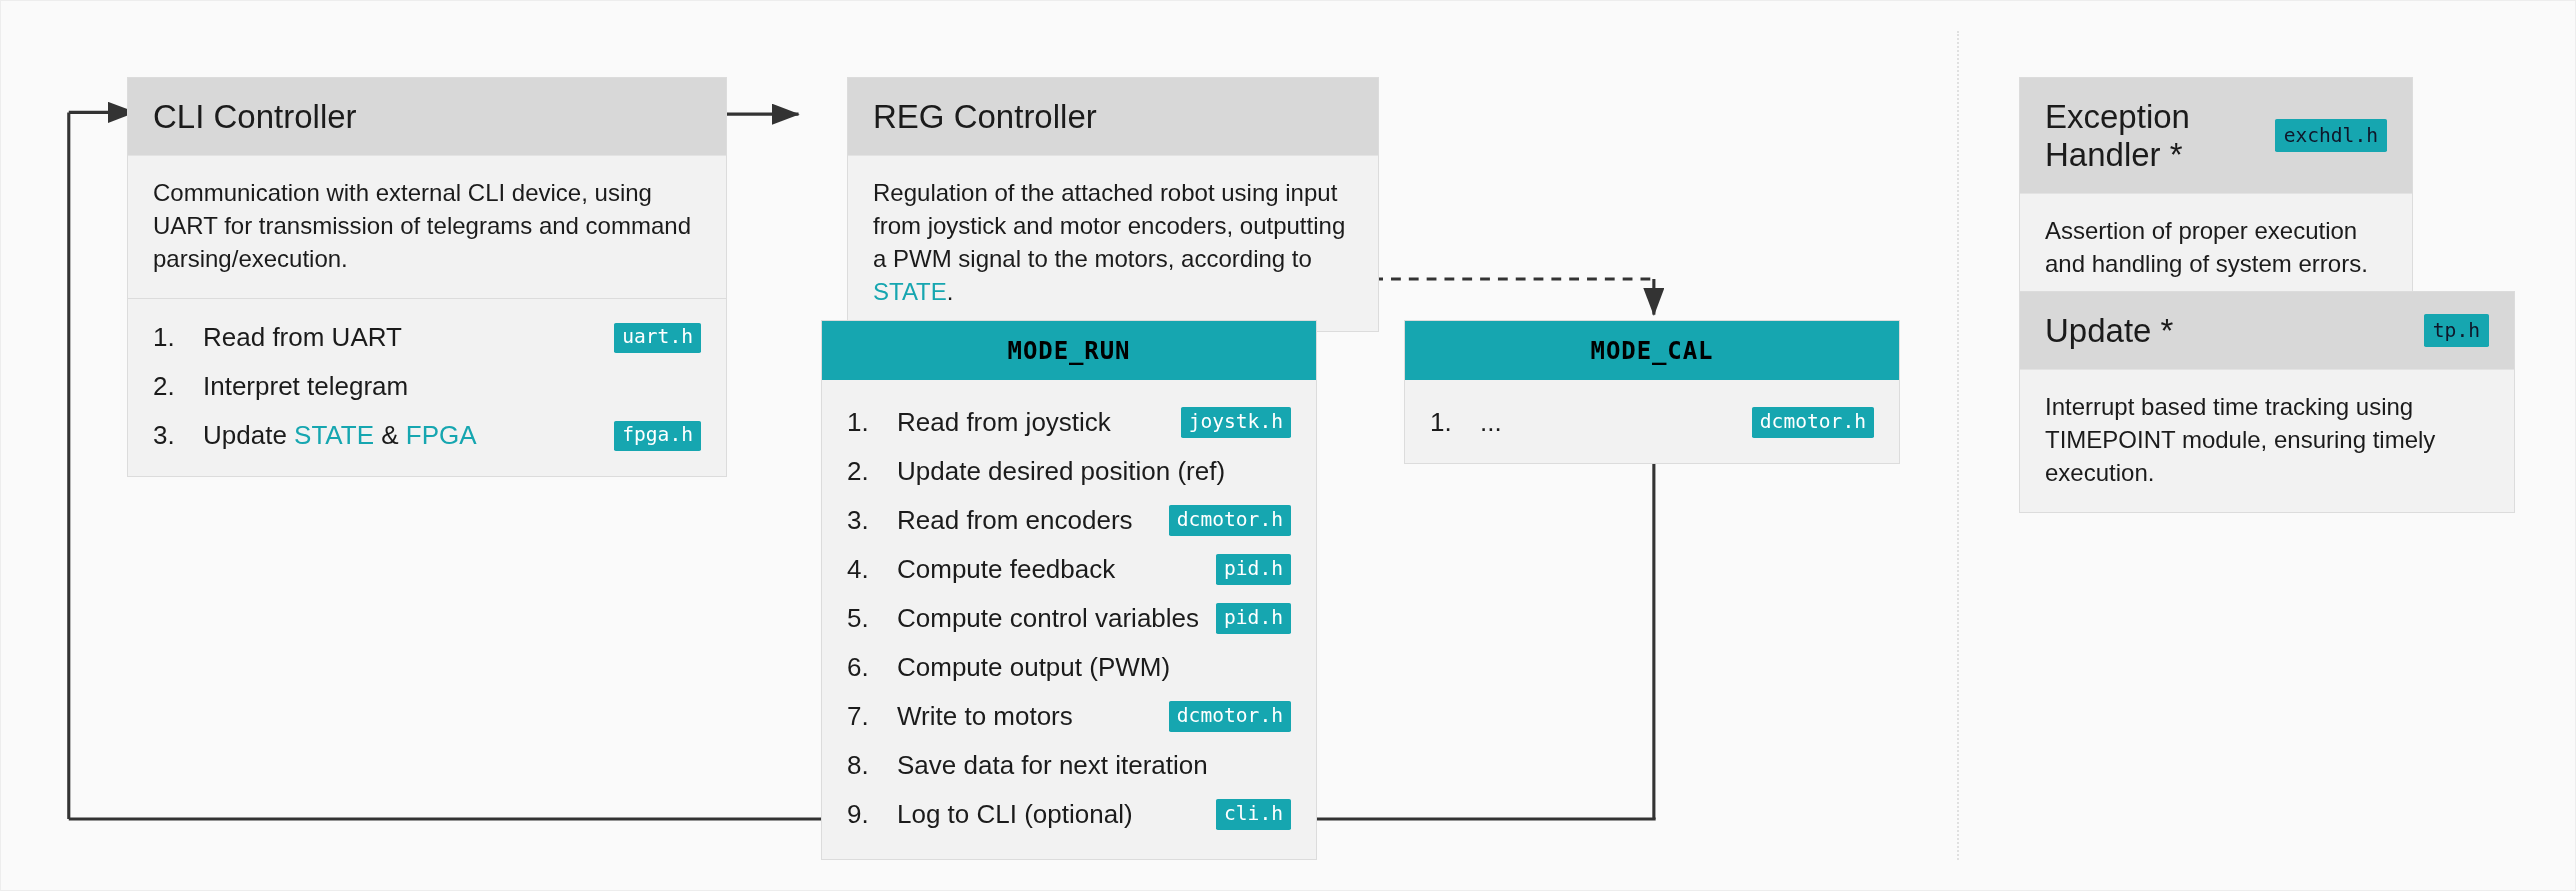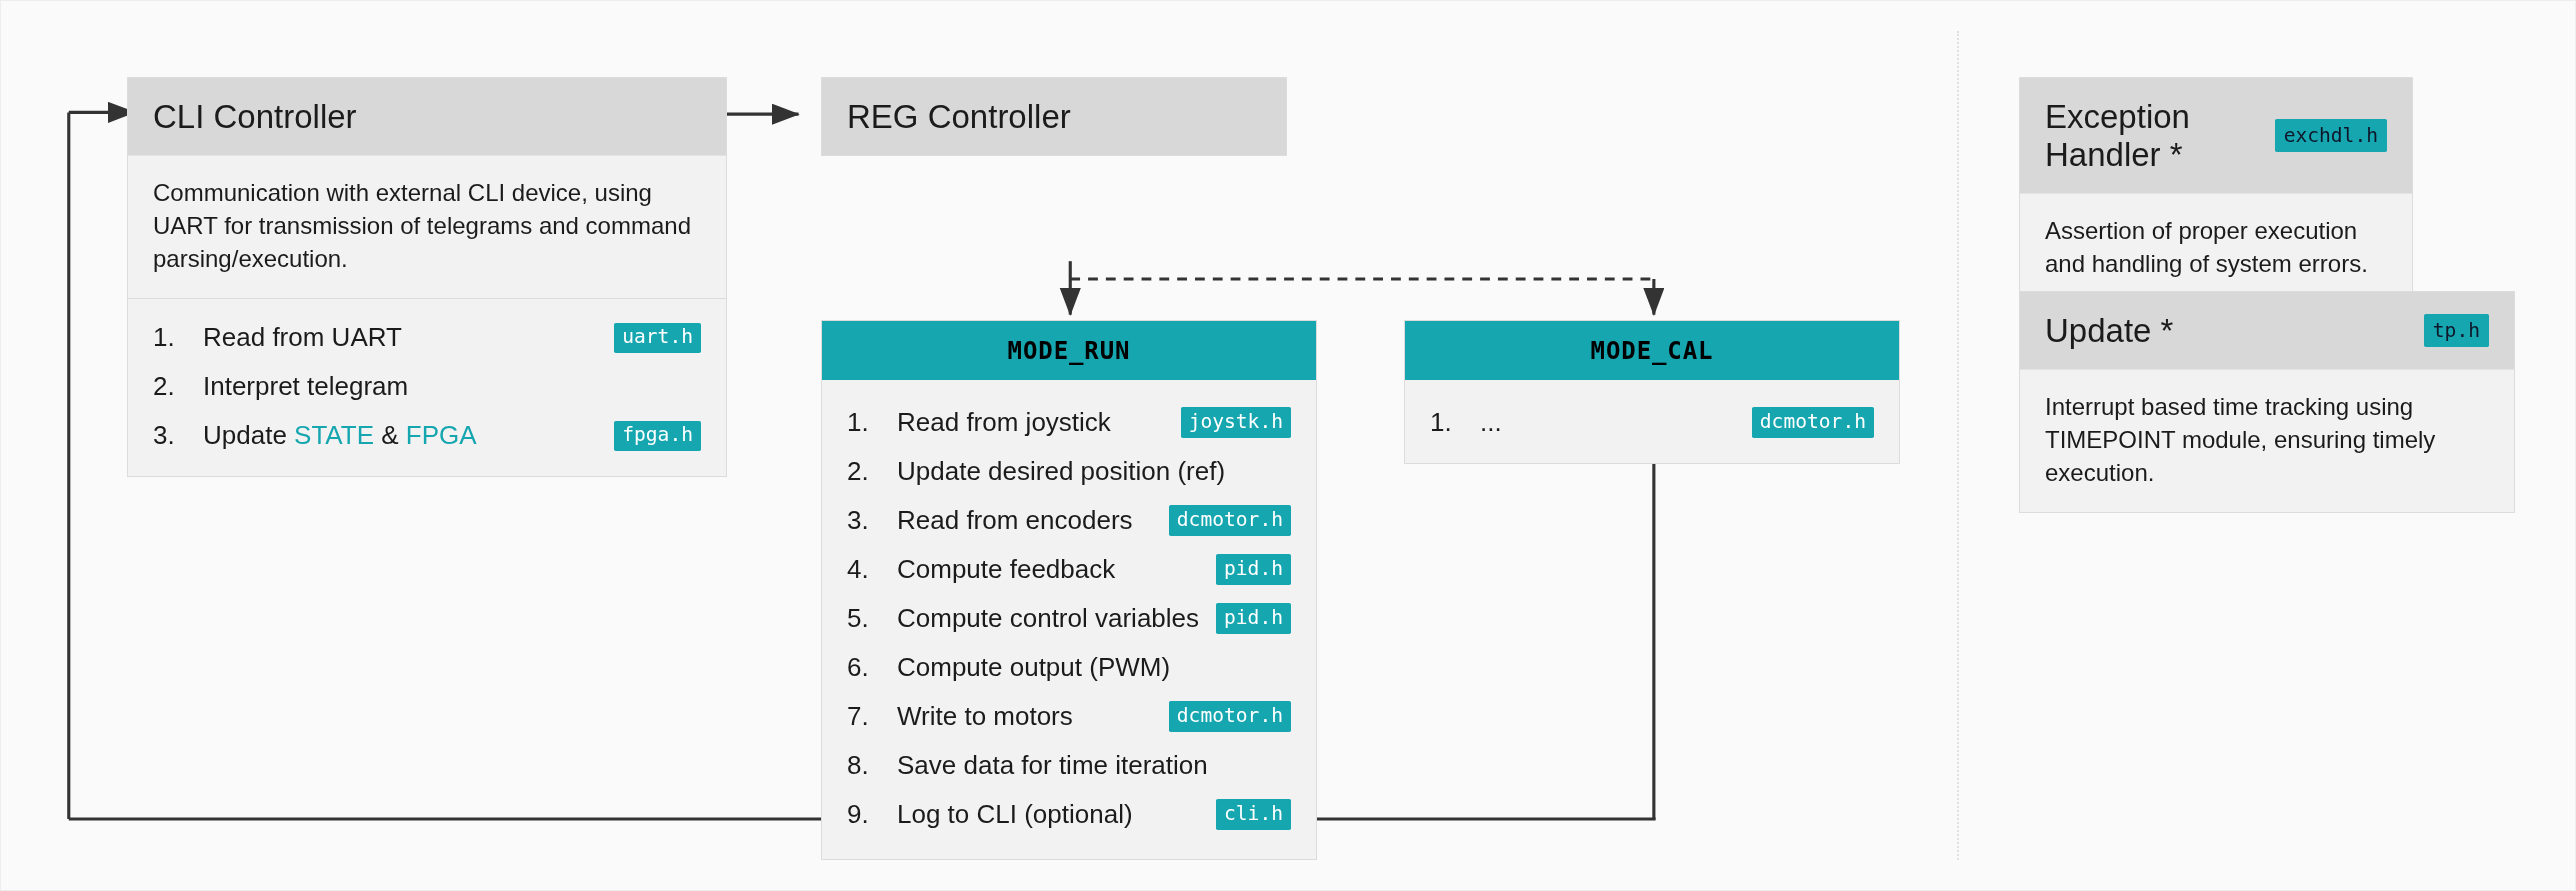--- a/index.html
+++ b/index.html
@@ -129,24 +129,25 @@
 
       <div class="step">
         <span class="step-num">3.</span>
         <span class="step-text"><span>Update </span><span class="kw">STATE</span><span> &amp; </span><span class="kw">FPGA</span></span>
         <span class="tag">fpga.h</span>
       </div>
 
     </div>
   </div>
 
-  <div class="card" style="left:820px;top:76px;width:466px;">
+  <div class="card" style="left:846px;top:76px;width:532px;">
     <div class="card-head">
       <span>REG Controller</span>
     </div>
+    <div class="card-desc"><span>Regulation of the attached robot using input from joystick and motor encoders, outputting a PWM signal to the motors, according to </span><span class="kw">STATE</span><span>.</span></div>
   </div>
 
   <div class="card" style="left:820px;top:319px;width:496px;">
     <div class="card-head teal">
       <span>MODE_RUN</span>
     </div>
     <div class="steps" style="border-top:none;padding-top:18px;padding-bottom:19.6px;">
 
       <div class="step">
         <span class="step-num">1.</span>
@@ -176,21 +177,21 @@
         <span class="step-num">6.</span>
         <span class="step-text">Compute output (PWM)</span>
       </div>
       <div class="step">
         <span class="step-num">7.</span>
         <span class="step-text">Write to motors</span>
         <span class="tag">dcmotor.h</span>
       </div>
       <div class="step">
         <span class="step-num">8.</span>
-        <span class="step-text">Save data for time iteration</span>
+        <span class="step-text">Save data for next iteration</span>
       </div>
       <div class="step">
         <span class="step-num">9.</span>
         <span class="step-text">Log to CLI (optional)</span>
         <span class="tag">cli.h</span>
       </div>
 
     </div>
   </div>
 

